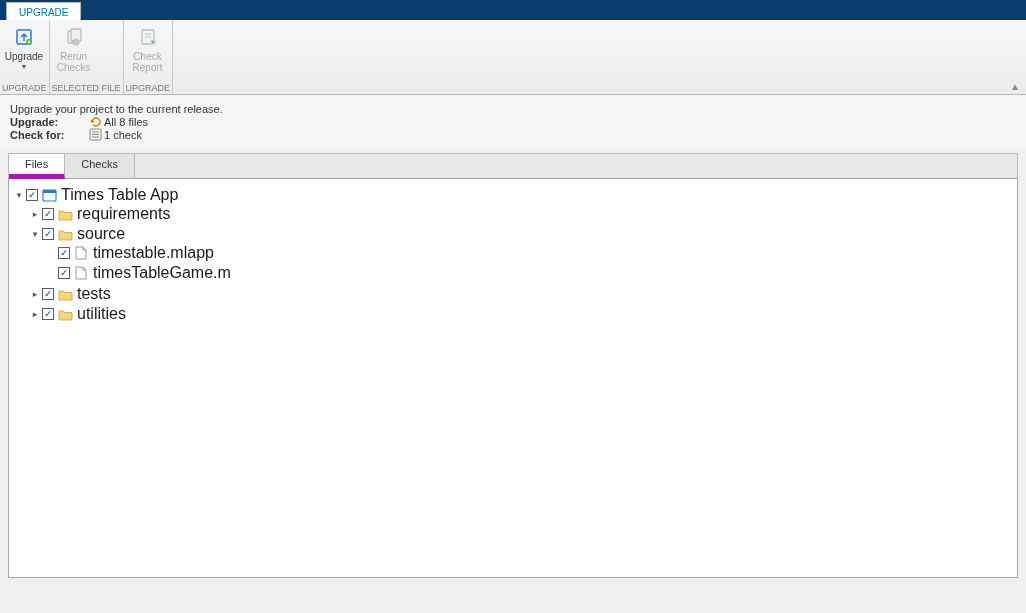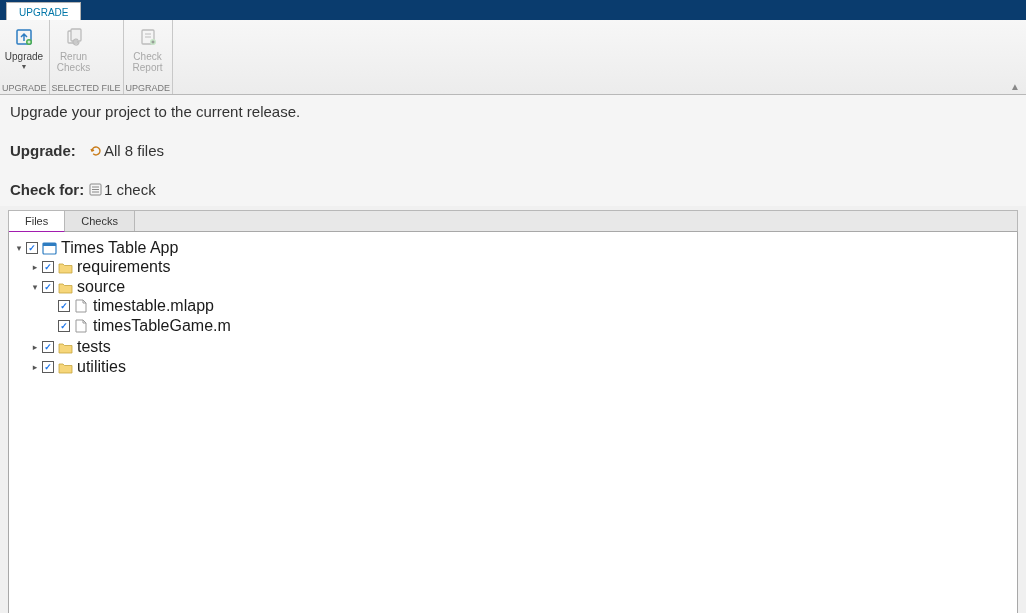--- a/index.html
+++ b/index.html
@@ -73,24 +73,24 @@
   position: absolute;
   right: 6px;
   bottom: 2px;
   color: #888;
   font-size: 10px;
   cursor: pointer;
 }
 .info-panel {
   background: #f5f5f5;
   padding: 8px 10px;
-  font-size: 15px;
+  font-size: 11px;
   color: #333;
 }
-.info-row { display: flex; align-items: center; margin-top: 22px; }
+.info-row { display: flex; align-items: center; margin-top: 0; }
 .info-row:first-child { margin-top: 0; }
 .info-key { width: 76px; font-weight: bold; }
 .info-icon { width: 18px; display: flex; align-items: center; justify-content: center; }
 .status-text { margin-top: 0; }
 .tab-strip {
   display: flex;
   background: #e8e8e8;
   border: 1px solid #b8b8b8;
   border-bottom: 1px solid #a8a8a8;
   margin: 4px 8px 0 8px;
@@ -98,21 +98,21 @@
 .panel-tab {
   padding: 4px 16px;
   font-size: 11px;
   color: #333;
   border-right: 1px solid #b8b8b8;
   background: #e4e4e4;
   cursor: pointer;
 }
 .panel-tab.active {
   background: #fff;
-  border-bottom: 1px solid #a21caf;
+  border-bottom: 5px solid #a21caf;
   margin-bottom: -1px;
 }
 .tree-panel {
   margin: 0 8px 8px 8px;
   border: 1px solid #a8a8a8;
   border-top: none;
   background: #fff;
   height: 399px;
   overflow: auto;
   padding: 6px 4px;

